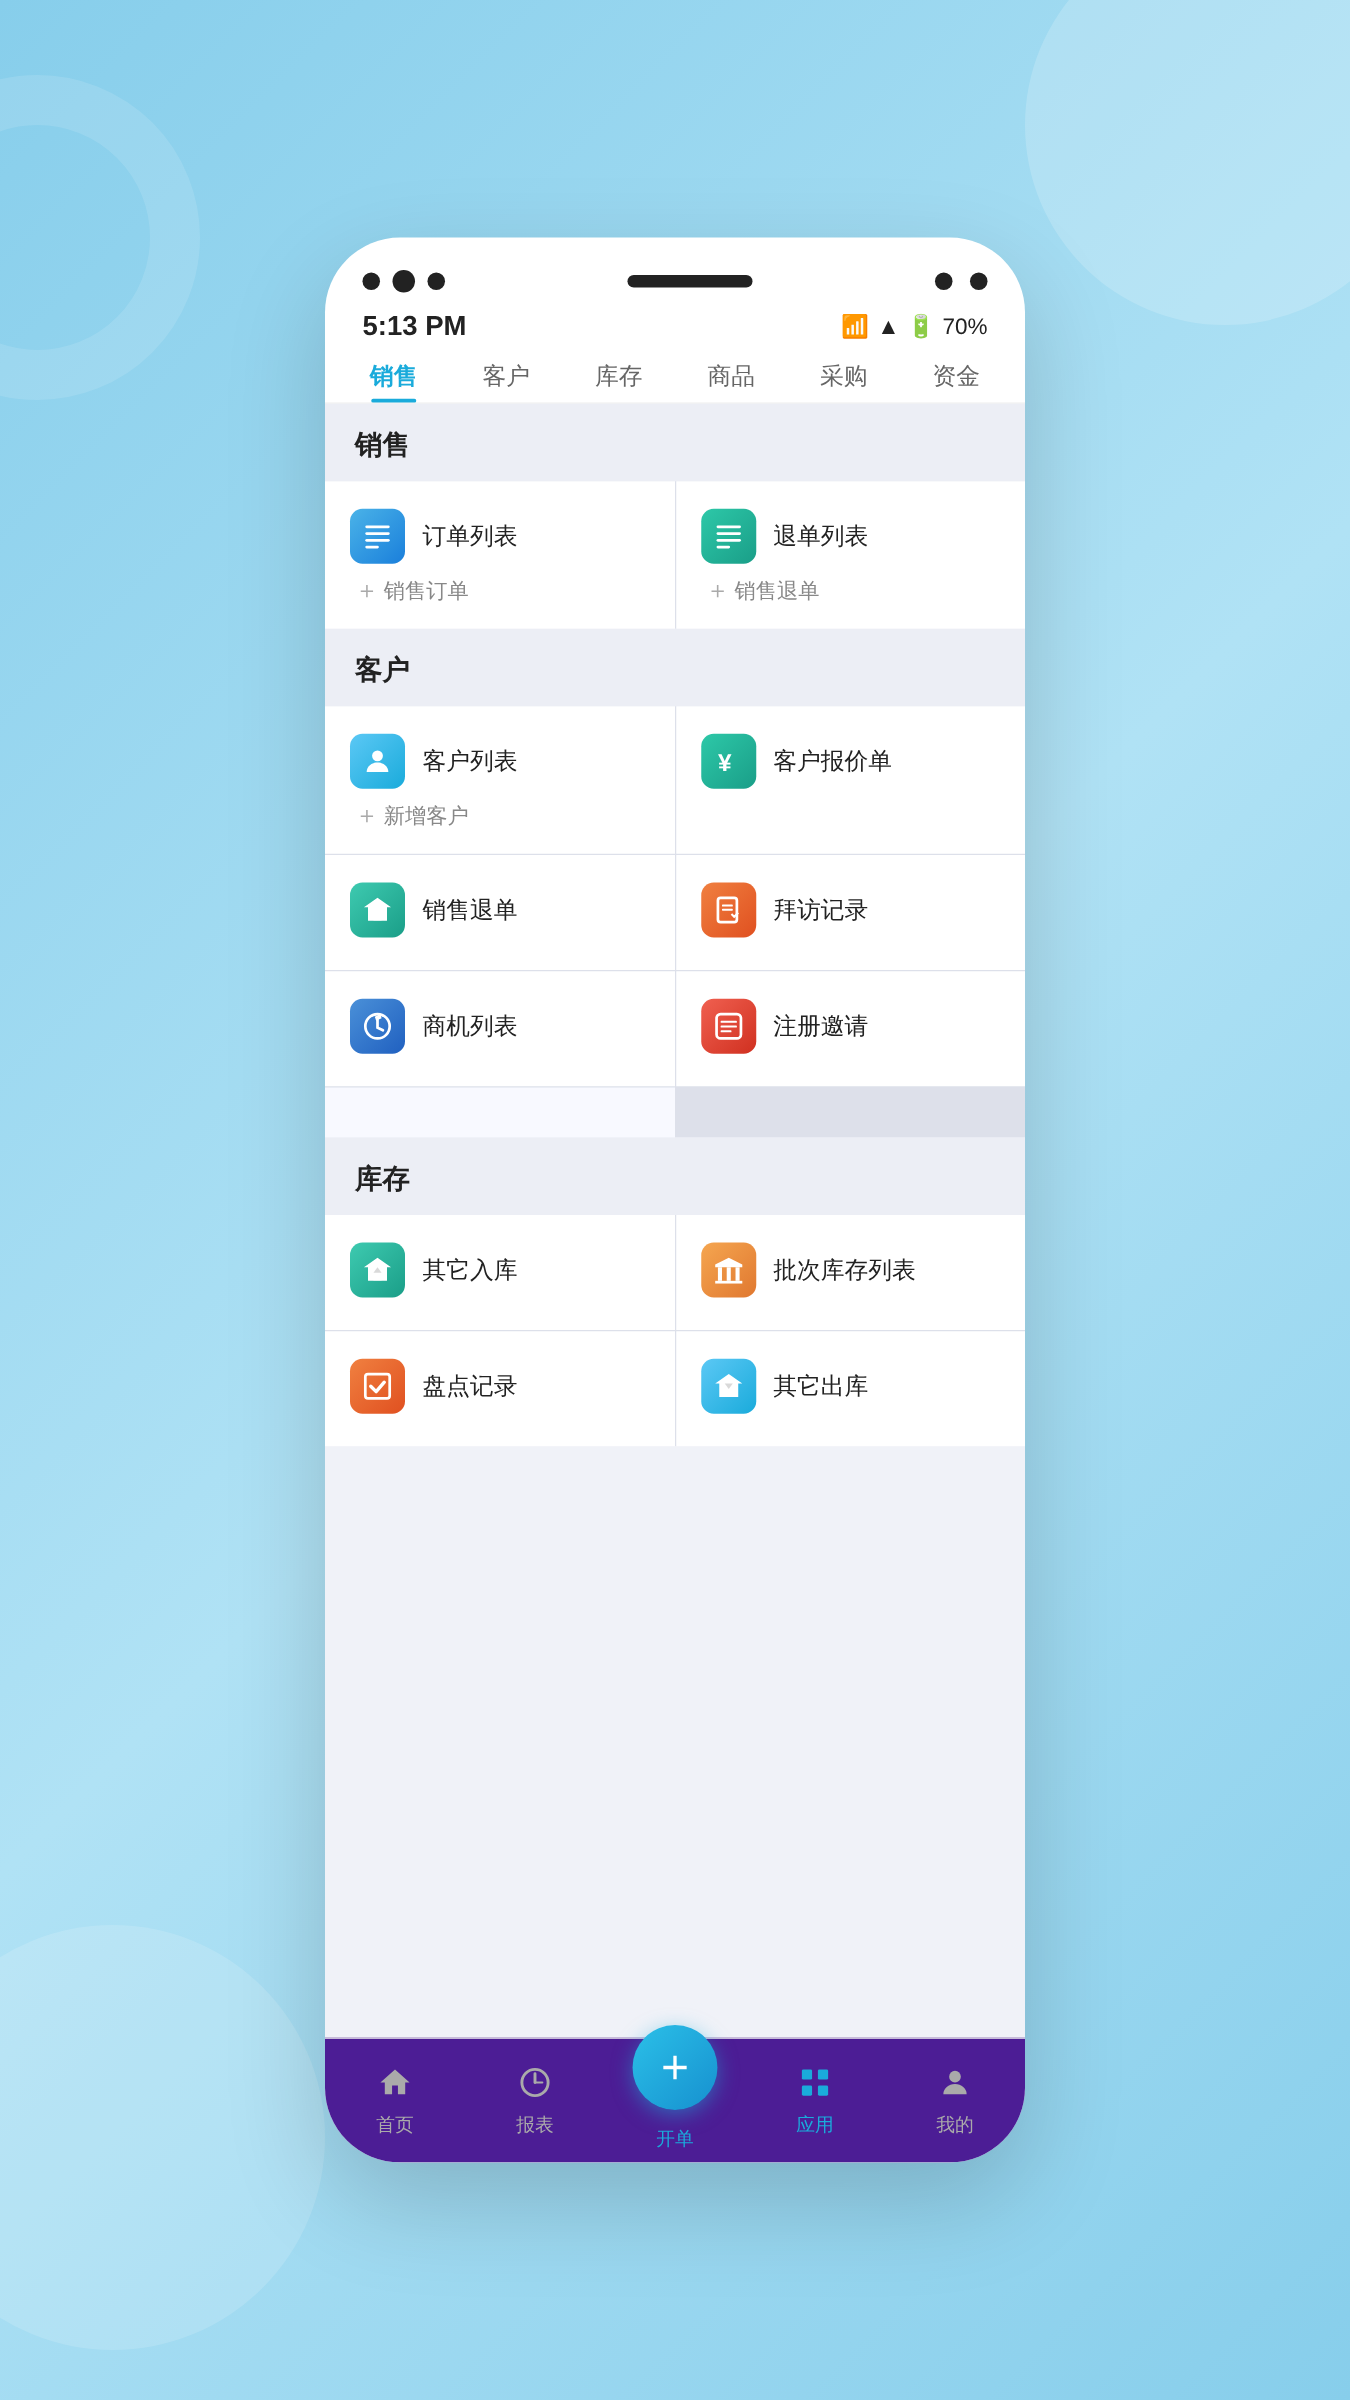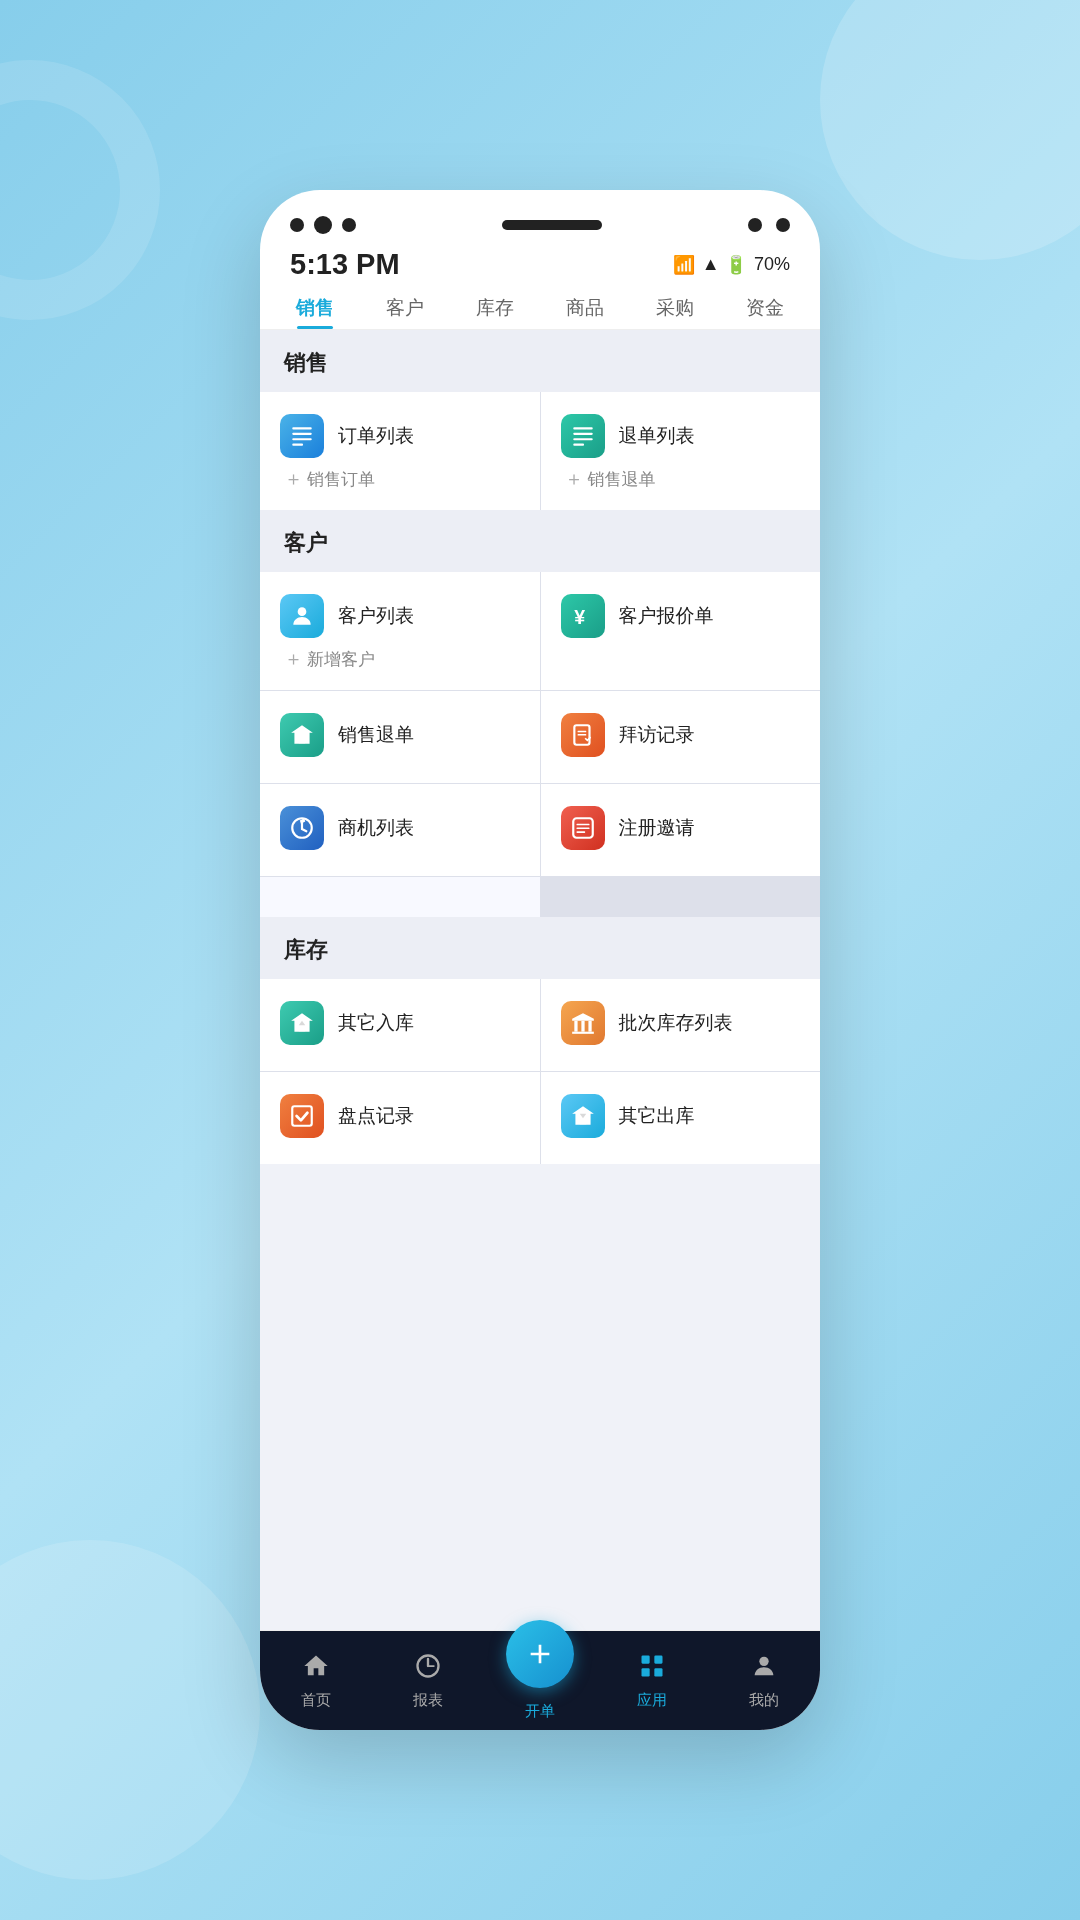--- a/index.html
+++ b/index.html
@@ -85,21 +85,21 @@
 
     
     .status-bar {
       display: flex;
       justify-content: space-between;
       align-items: center;
       padding: 6px 30px 4px 30px;
       flex-shrink: 0;
     }
     .time {
-      font-size: 29px;
+      font-size: 22px;
       font-weight: 600;
       color: #222;
     }
     .status-icons {
       display: flex;
       align-items: center;
       gap: 6px;
     }
     .status-icons span {
       font-size: 18px;
@@ -204,21 +204,21 @@
       margin-left: 4px;
       display: flex;
       align-items: center;
       gap: 4px;
     }
     .menu-action span { color: #aaa; font-size: 19px; }
 
     
     .bottom-nav {
       height: 100px;
-      background: #0f172a;
+      background: #4c1d95;
       border-top: 1px solid #eee;
       display: flex;
       align-items: center;
       justify-content: center;
       flex-shrink: 0;
       position: relative;
     }
     .bottom-nav-item {
       display: flex;
       flex-direction: column;

